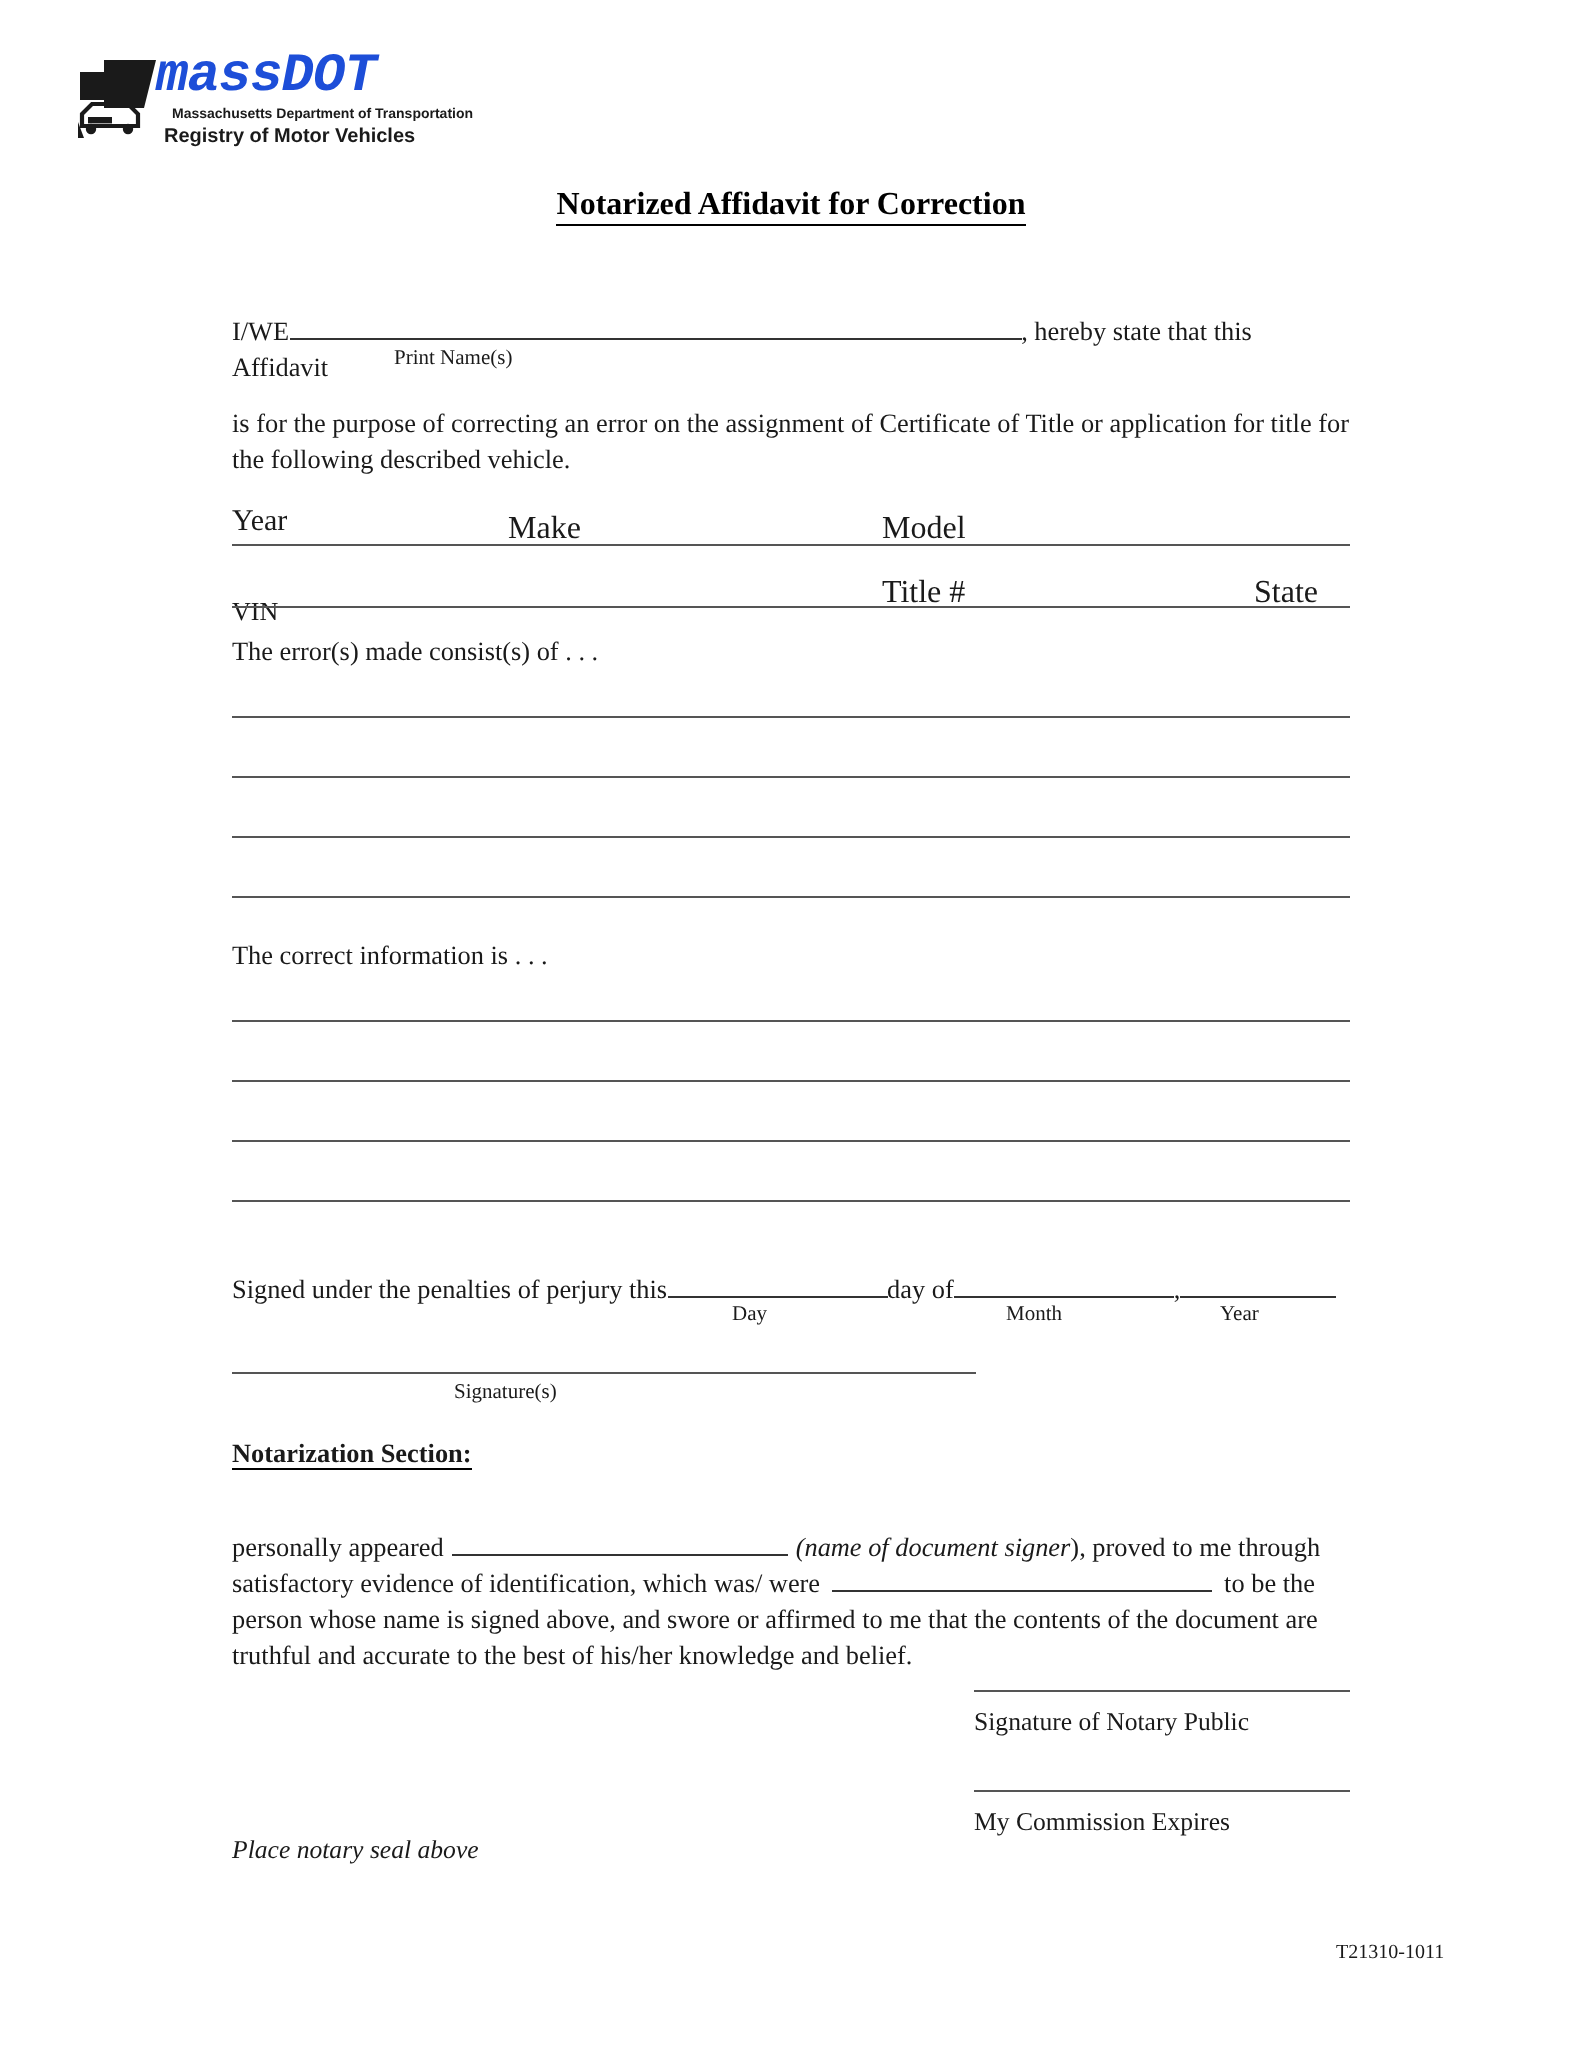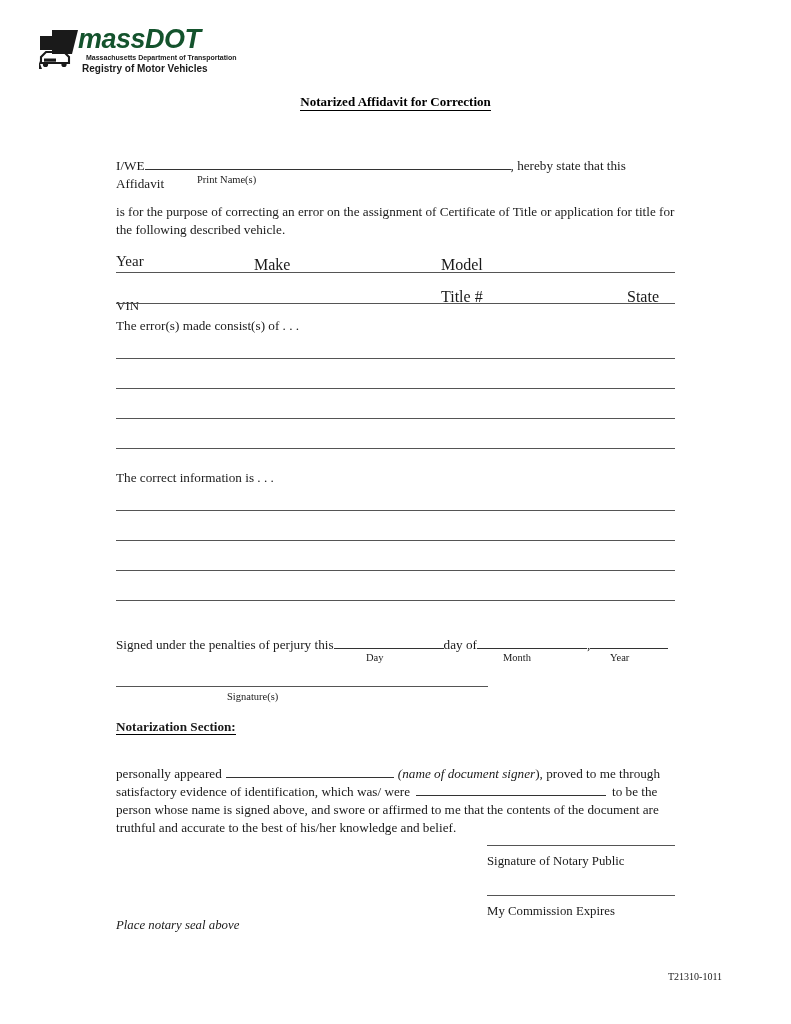--- a/index.html
+++ b/index.html
@@ -35,27 +35,27 @@
     position: absolute;
     left: 0;
     top: 2px;
     width: 46px;
     height: 42px;
   }
   .logo-wordmark {
     position: absolute;
     left: 40px;
     top: 0px;
-    font-family: Liberation Sans, sans-serif;
+    font-family: Liberation Mono, monospace;
     font-weight: bold;
     font-style: italic;
     font-size: 27px;
     line-height: 27px;
     letter-spacing: -0.5px;
-    color: #14532d;
+    color: #1d4ed8;
     white-space: nowrap;
   }
   .logo-sub1 {
     position: absolute;
     left: 48px;
     top: 28px;
     font-family: "Liberation Sans", "DejaVu Sans", sans-serif;
     font-weight: bold;
     font-size: 7px;
     line-height: 8px;
@@ -74,21 +74,21 @@
     white-space: nowrap;
   }
 
   
   .doc-title {
     position: absolute;
     left: 0;
     top: 94px;
     width: 791px;
     text-align: center;
-    font-size: 13px;
+    font-size: 16px;
     font-weight: bold;
     color: #000;
   }
   .doc-title span {
     border-bottom: 1.6px solid #000;
     padding-bottom: 1px;
   }
 
   
   .body-text {

